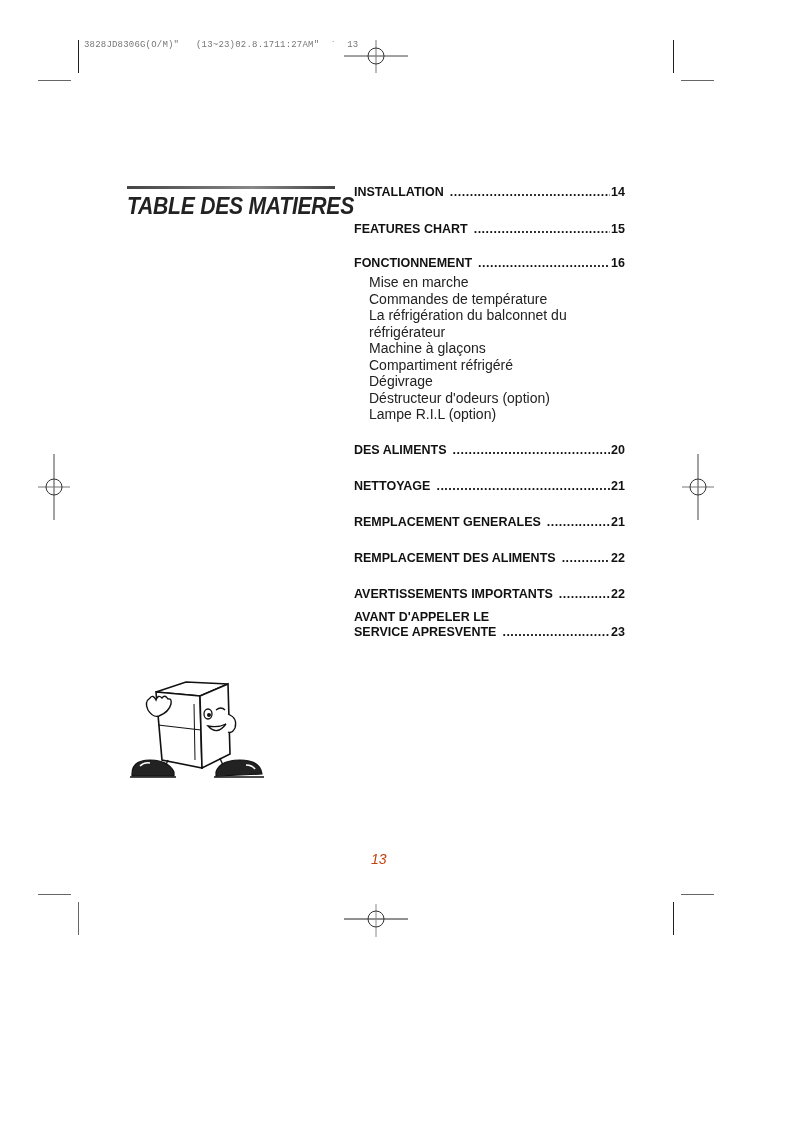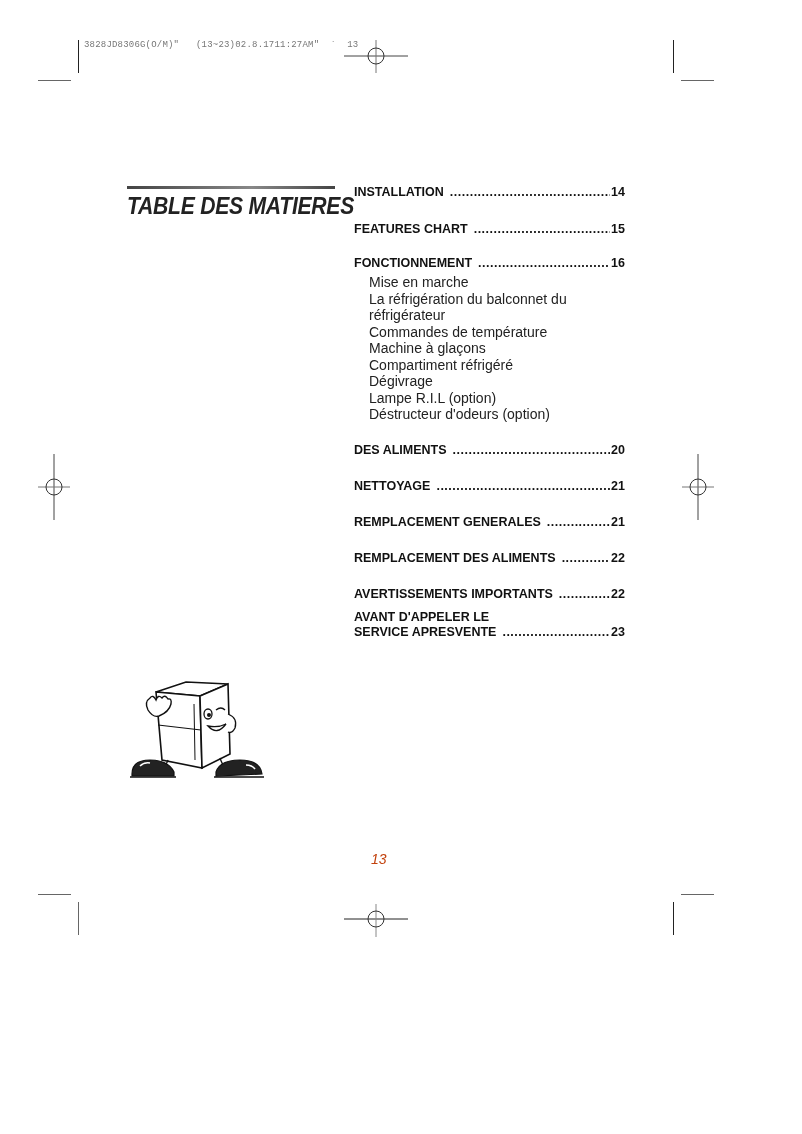--- a/index.html
+++ b/index.html
@@ -80,27 +80,27 @@
 
   <div class="entry" style="margin-top:19px;">
     <div class="line">
         <span class="lbl">FONCTIONNEMENT</span>
         <span class="dots"></span>
         <span class="pg">16</span>
       </div>
   </div>
   <div style="margin-top:3px;">
     <div class="sub">Mise en marche</div>
+    <div class="sub">Commandes de température</div>
     <div class="sub">La réfrigération du balconnet du réfrigérateur</div>
-    <div class="sub">Commandes de température</div>
     <div class="sub">Machine à glaçons</div>
     <div class="sub">Compartiment réfrigéré</div>
     <div class="sub">Dégivrage</div>
+    <div class="sub">Déstructeur d'odeurs (option)</div>
     <div class="sub">Lampe R.I.L (option)</div>
-    <div class="sub">Déstructeur d'odeurs (option)</div>
   </div>
 
   <div class="entry" style="margin-top:20px;">
     <div class="line">
         <span class="lbl">DES ALIMENTS</span>
         <span class="dots"></span>
         <span class="pg">20</span>
       </div>
   </div>
 

